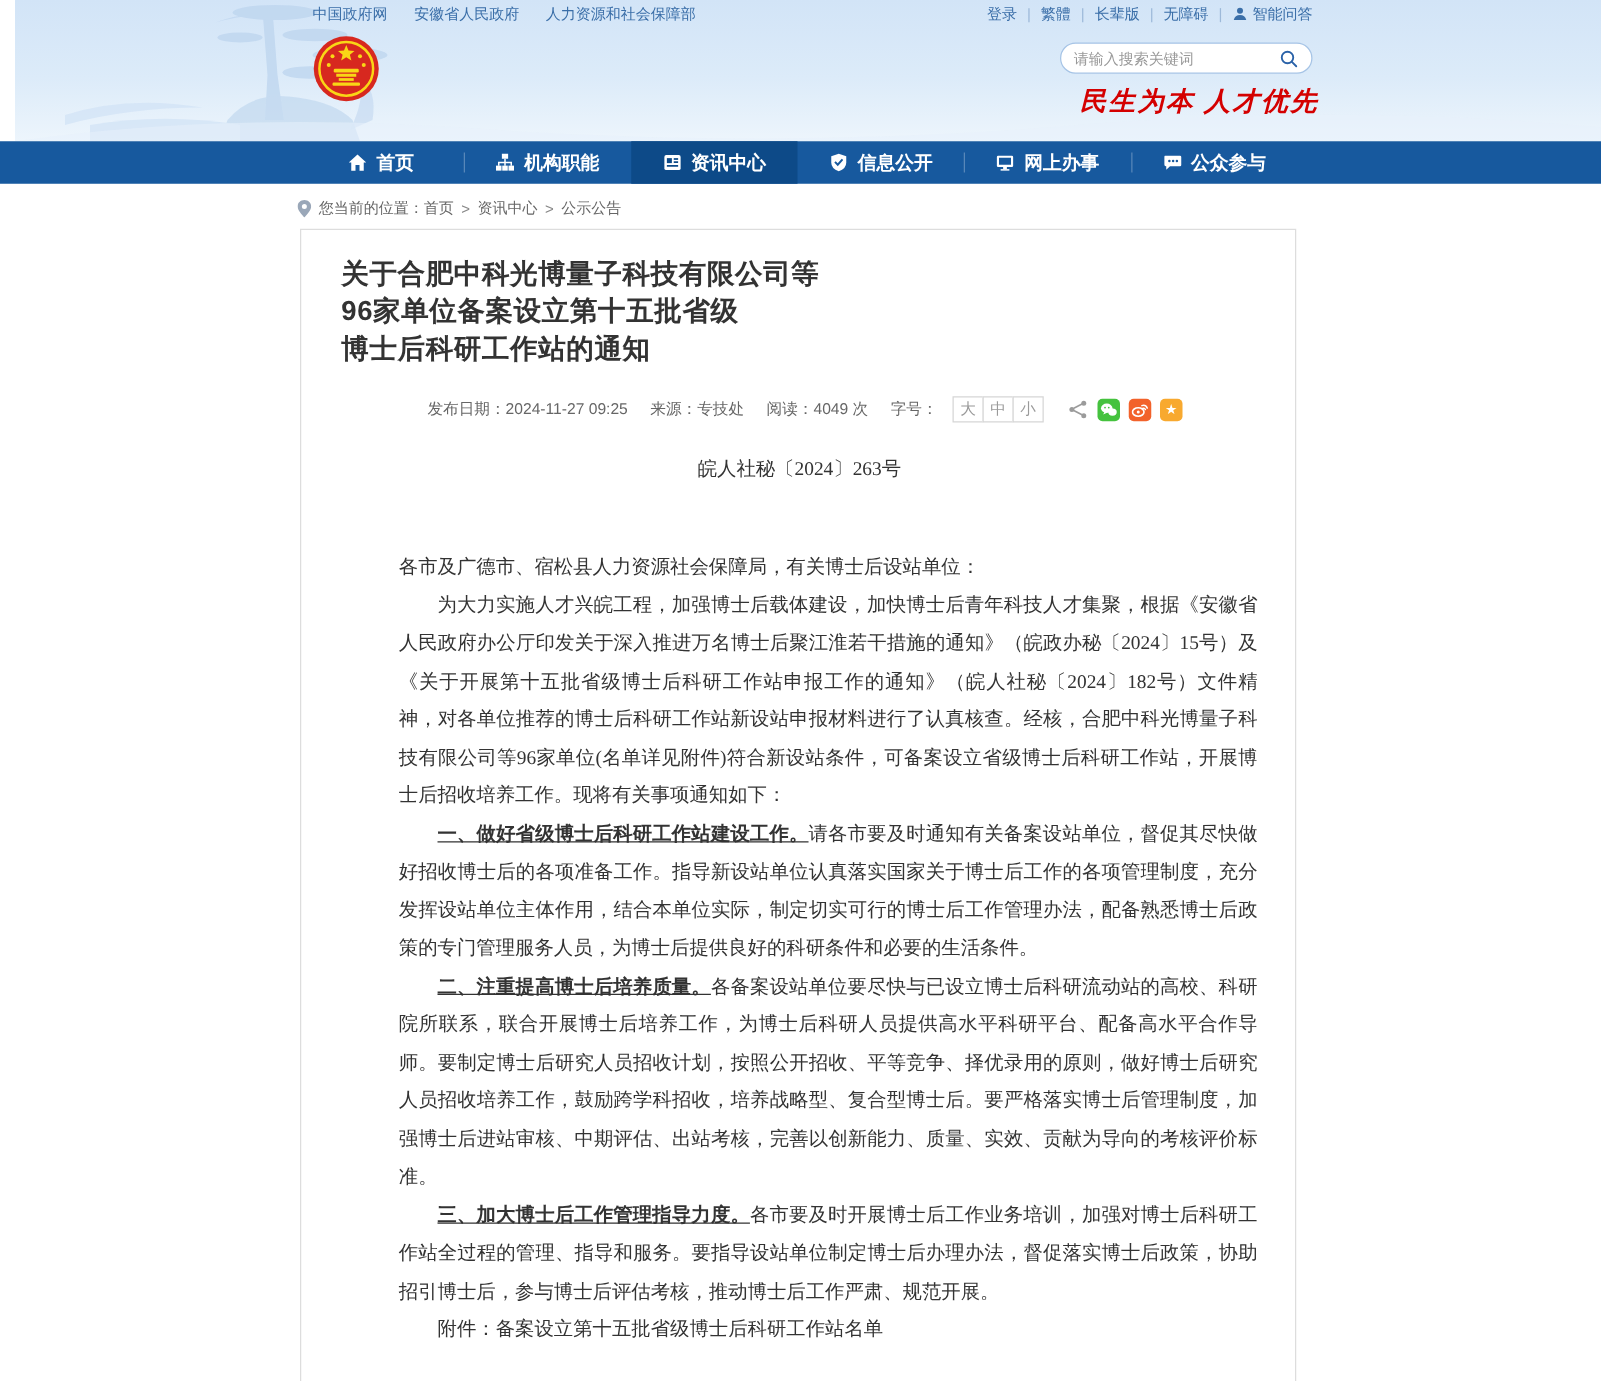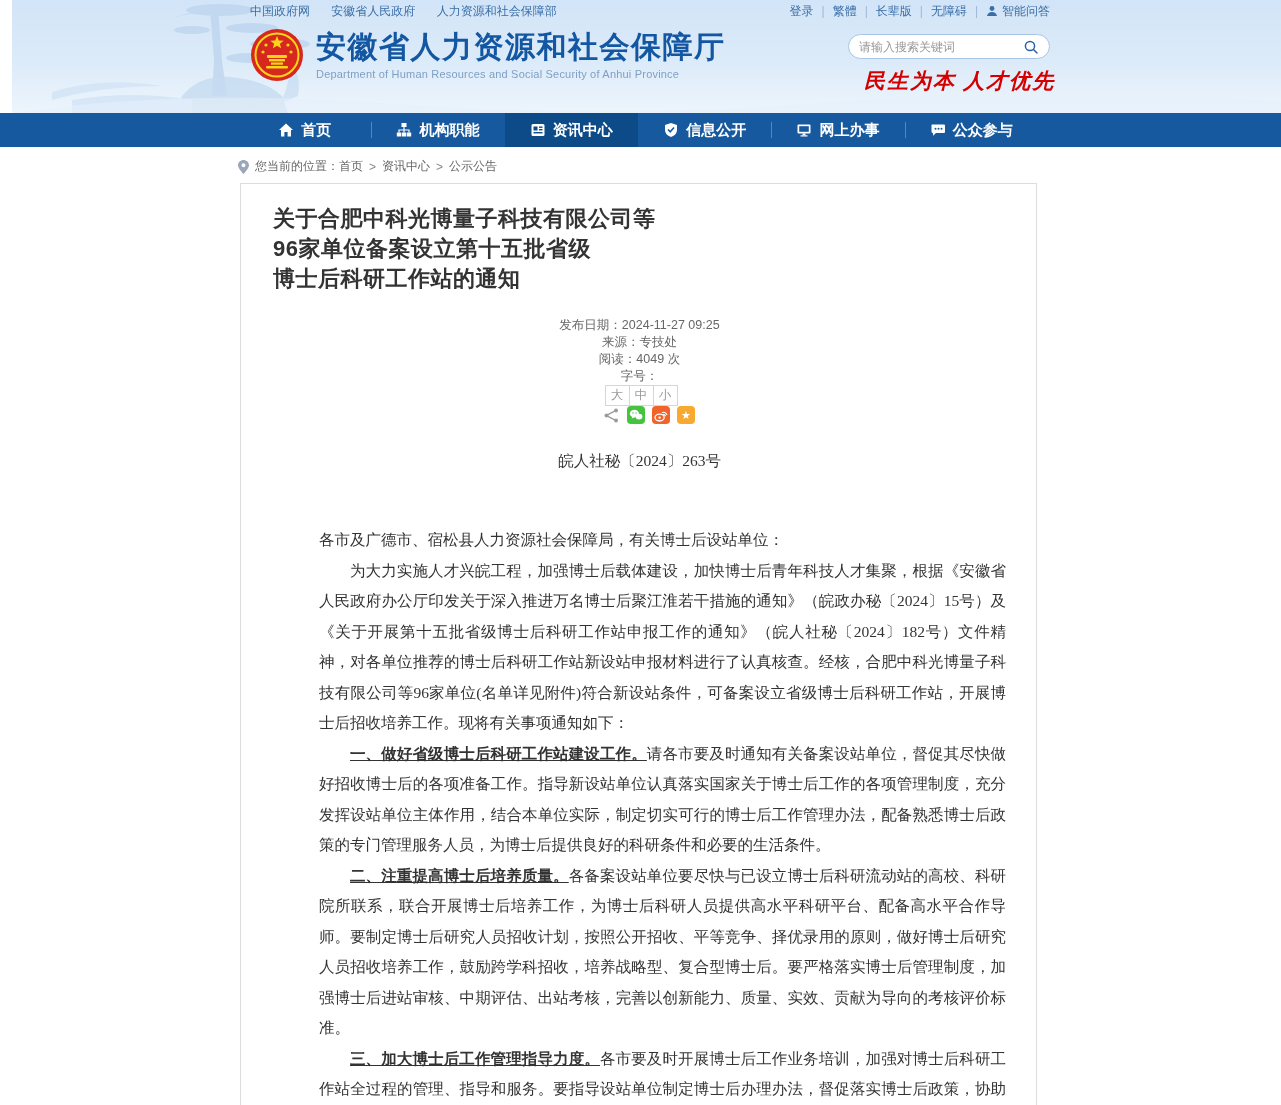--- a/index.html
+++ b/index.html
@@ -55,21 +55,21 @@
   .pin-ic { margin-right:6px; }
 
   
   .article-box { position:absolute; top:183px; left:240px; width:797px; height:1000px;
     background:#fff; border:1px solid #dddddd; }
   .article-inner { padding:20px 30px 0 32px; }
   .article-title { text-align:left; font-size:22px; font-weight:bold; color:#333;
     line-height:30px; letter-spacing:.5px; }
 
   .meta { margin-top:23px; display:flex; justify-content:center; align-items:center;
-    font-size:12.5px; color:#666;flex-direction:column; }
+    font-size:12.5px; color:#666; }
   .meta .grp { margin:0 9px; white-space:nowrap; }
   .fs-group { display:inline-flex; margin-left:4px; vertical-align:middle; }
   .fs-cell { width:25px; height:21px; line-height:19px; text-align:center; border:1px solid #d6d6d6;
     margin-left:-1px; color:#9a9a9a; font-size:12.5px; background:#fff; cursor:pointer; }
   .share-row { display:inline-flex; align-items:center; margin-left:12px; }
   .share-row > span { margin-left:7px; cursor:pointer; display:inline-flex; }
   .badge { width:18px; height:18px; border-radius:4px; display:inline-flex; align-items:center;
     justify-content:center; color:#fff; font-size:11px; }
 
   .doc-number { text-align:center; margin-top:27px; font-size:15.5px; color:#333;
@@ -142,24 +142,20 @@
         <path d="M27 8 l1.8 4.4 4.8 .3 -3.7 3 1.2 4.6 -4.1-2.6 -4.1 2.6 1.2-4.6 -3.7-3 4.8-.3z" fill="#f9d616"></path>
         <circle cx="16" cy="17" r="1.6" fill="#f9d616"></circle>
         <circle cx="38" cy="17" r="1.6" fill="#f9d616"></circle>
         <circle cx="13" cy="24" r="1.6" fill="#f9d616"></circle>
         <circle cx="41" cy="24" r="1.6" fill="#f9d616"></circle>
         <rect x="17" y="27" width="20" height="3" rx="1" fill="#f9d616"></rect>
         <rect x="19" y="31" width="16" height="2.4" fill="#f9d616"></rect>
         <rect x="21" y="34.5" width="12" height="2.2" fill="#f9d616"></rect>
         <rect x="16" y="38" width="22" height="2.6" rx="1" fill="#f9d616"></rect>
       </svg>
-      <div>
-        <div class="brand-title">安徽省人力资源和社会保障厅</div>
-        <div class="brand-sub">Department of Human Resources and Social Security of Anhui Province</div>
-      </div>
     </div>
 
     <div class="search-box">
       <input type="text" placeholder="请输入搜索关键词" style="">
       <svg class="search-btn" viewBox="0 0 16 16">
         <circle cx="7" cy="7" r="4.6" fill="none" stroke="#2a62a8" stroke-width="1.5"></circle>
         <line x1="10.5" y1="10.5" x2="14" y2="14" stroke="#2a62a8" stroke-width="1.5" stroke-linecap="round"></line>
       </svg>
     </div>
 

